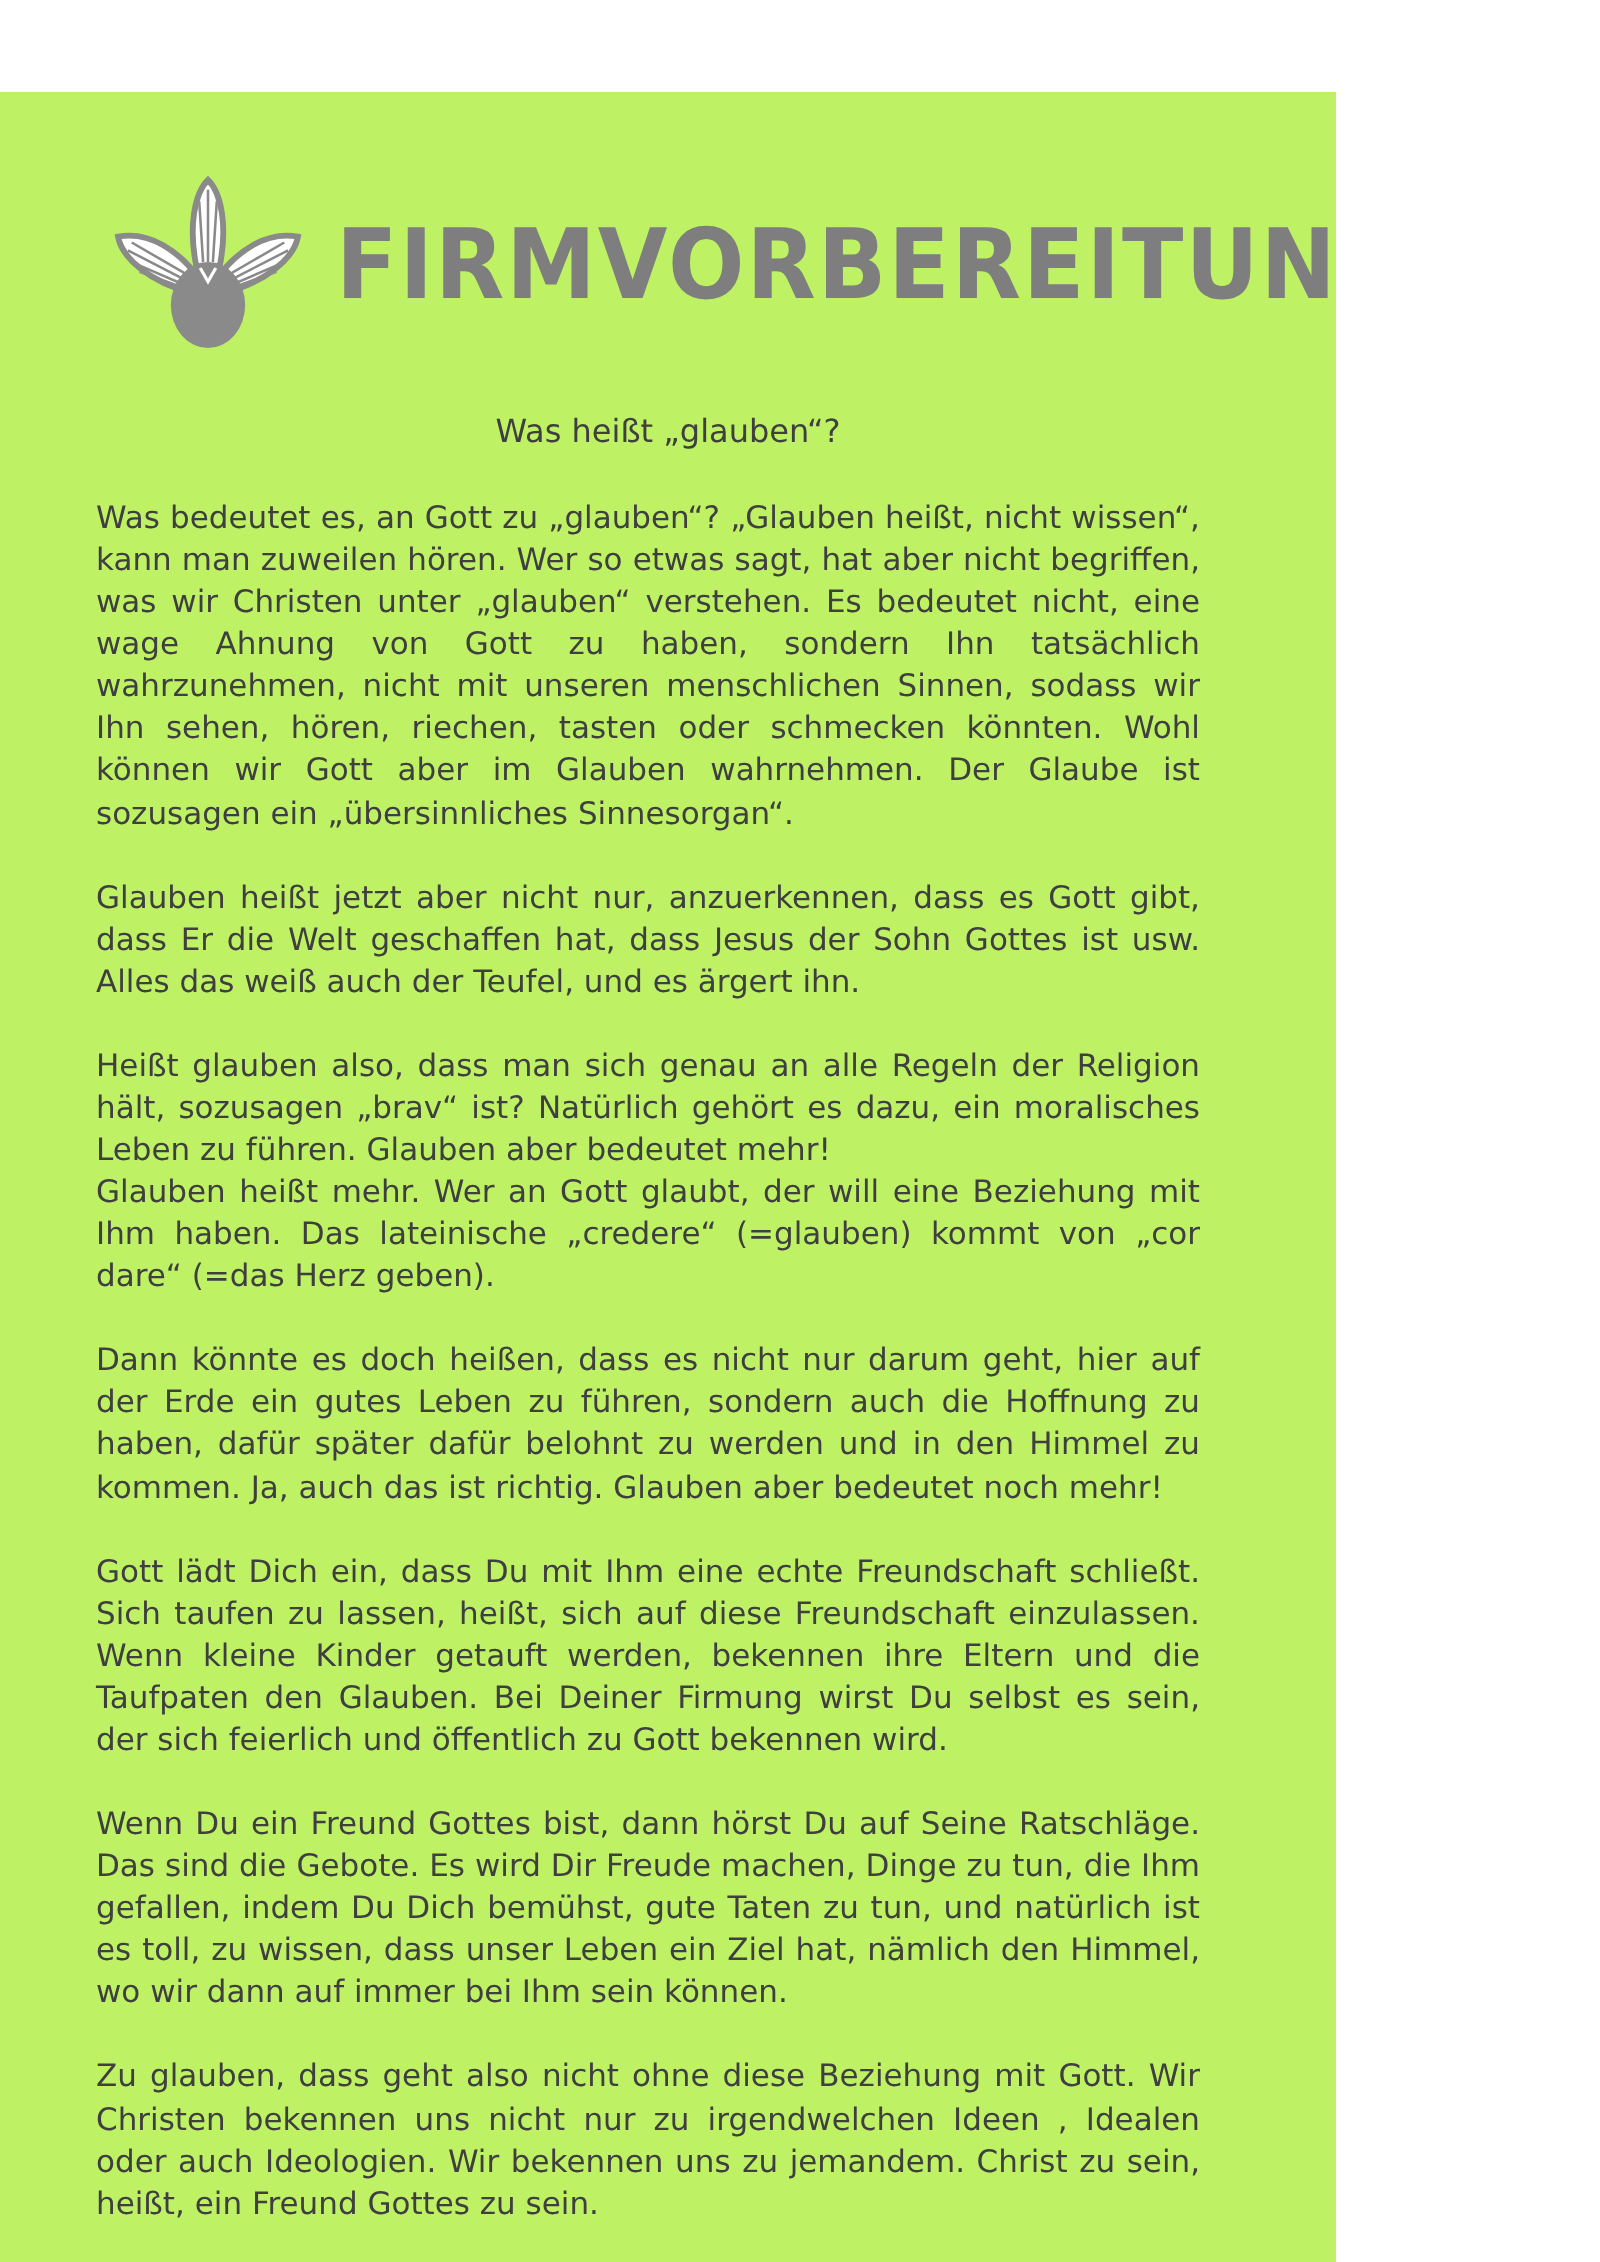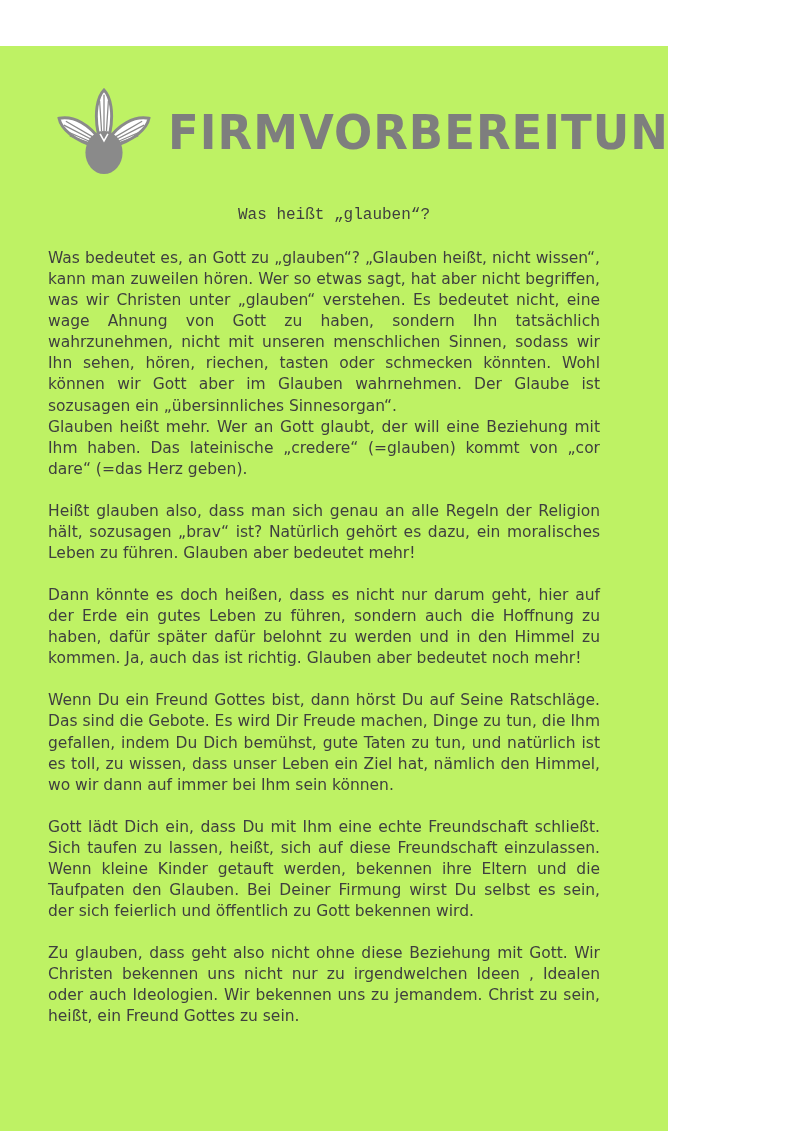--- a/index.html
+++ b/index.html
@@ -39,21 +39,20 @@
     font-weight: bold;
     color: #7e7e7e;
     margin-right: 4px;
   }
   .doc-heading {
     text-align: center;
     font-size: 16px;
     font-weight: normal;
     color: #3f3f3f;
     margin: 30px 0 0 0;
-    font-family: Liberation Mono, monospace;
   }
   .doc-body {
     padding: 24px 68px 0 48px;
     font-size: 15.5px;
     line-height: 1.36;
     color: #3f3f3f;
     text-align: justify;
   }
   .para { margin: 21px 0 0 0; }
   .para:first-child { margin-top: 0; }
@@ -85,21 +84,22 @@
       <span class="doc-title">FIRMVORBEREITUNG</span>
       <span class="doc-number">2</span>
     </div>
   </div>
 
   <h2 class="doc-heading">Was heißt „glauben“?</h2>
 
   <div class="doc-body">
 
   <p class="para">Was bedeutet es, an Gott zu „glauben“? „Glauben heißt, nicht wissen“, kann man zuweilen hören. Wer so etwas sagt, hat aber nicht begriffen, was wir Christen unter „glauben“ verstehen. Es bedeutet nicht, eine wage Ahnung von Gott zu haben, sondern Ihn tatsächlich wahrzunehmen, nicht mit unseren menschlichen Sinnen, sodass wir Ihn sehen, hören, riechen, tasten oder schmecken könnten. Wohl können wir Gott aber im Glauben wahrnehmen. Der Glaube ist sozusagen ein „übersinnliches Sinnesorgan“.</p>
+      <p class="para">Glauben heißt jetzt aber nicht nur, anzuerkennen, dass es Gott gibt, dass Er die Welt geschaffen hat, dass Jesus der Sohn Gottes ist usw. Alles das weiß auch der Teufel, und es ärgert ihn.</p>
+      <p class="para">Heißt glauben also, dass man sich genau an alle Regeln der Religion hält, sozusagen „brav“ ist? Natürlich gehört es dazu, ein moralisches Leben zu  führen. Glauben aber bedeutet mehr!</p>
       <p class="para tight">Glauben heißt mehr. Wer an Gott glaubt, der will eine Beziehung mit Ihm haben. Das lateinische „credere“ (=glauben) kommt von „cor dare“ (=das Herz geben).</p>
-      <p class="para">Heißt glauben also, dass man sich genau an alle Regeln der Religion hält, sozusagen „brav“ ist? Natürlich gehört es dazu, ein moralisches Leben zu  führen. Glauben aber bedeutet mehr!</p>
       <p class="para">Dann könnte es doch heißen, dass es nicht nur darum geht, hier auf der Erde ein gutes Leben zu führen, sondern auch die Hoffnung zu haben, dafür später dafür belohnt zu werden und in den Himmel zu kommen. Ja, auch das ist richtig. Glauben aber bedeutet noch mehr!</p>
+      <p class="para">Gott lädt Dich ein, dass Du mit Ihm eine echte Freundschaft schließt. Sich taufen zu lassen, heißt, sich auf diese Freundschaft einzulassen. Wenn kleine Kinder getauft werden, bekennen ihre Eltern und die Taufpaten den Glauben. Bei Deiner Firmung wirst Du selbst es sein, der sich feierlich und öffentlich zu Gott bekennen wird.</p>
       <p class="para">Wenn Du ein Freund Gottes bist, dann hörst Du auf Seine Ratschläge. Das sind die Gebote. Es wird Dir Freude machen, Dinge zu tun, die Ihm gefallen, indem Du Dich bemühst, gute Taten zu tun, und natürlich ist es toll, zu wissen, dass unser Leben ein Ziel hat, nämlich den Himmel, wo wir dann auf immer bei Ihm sein können.</p>
-      <p class="para">Gott lädt Dich ein, dass Du mit Ihm eine echte Freundschaft schließt. Sich taufen zu lassen, heißt, sich auf diese Freundschaft einzulassen. Wenn kleine Kinder getauft werden, bekennen ihre Eltern und die Taufpaten den Glauben. Bei Deiner Firmung wirst Du selbst es sein, der sich feierlich und öffentlich zu Gott bekennen wird.</p>
       <p class="para">Zu glauben, dass geht also nicht ohne diese Beziehung mit Gott. Wir Christen bekennen uns nicht nur zu irgendwelchen Ideen , Idealen oder auch Ideologien. Wir bekennen uns zu jemandem. Christ zu sein, heißt, ein Freund Gottes zu sein.</p>
     </div>
 
 </div>
 
 </body></html>

